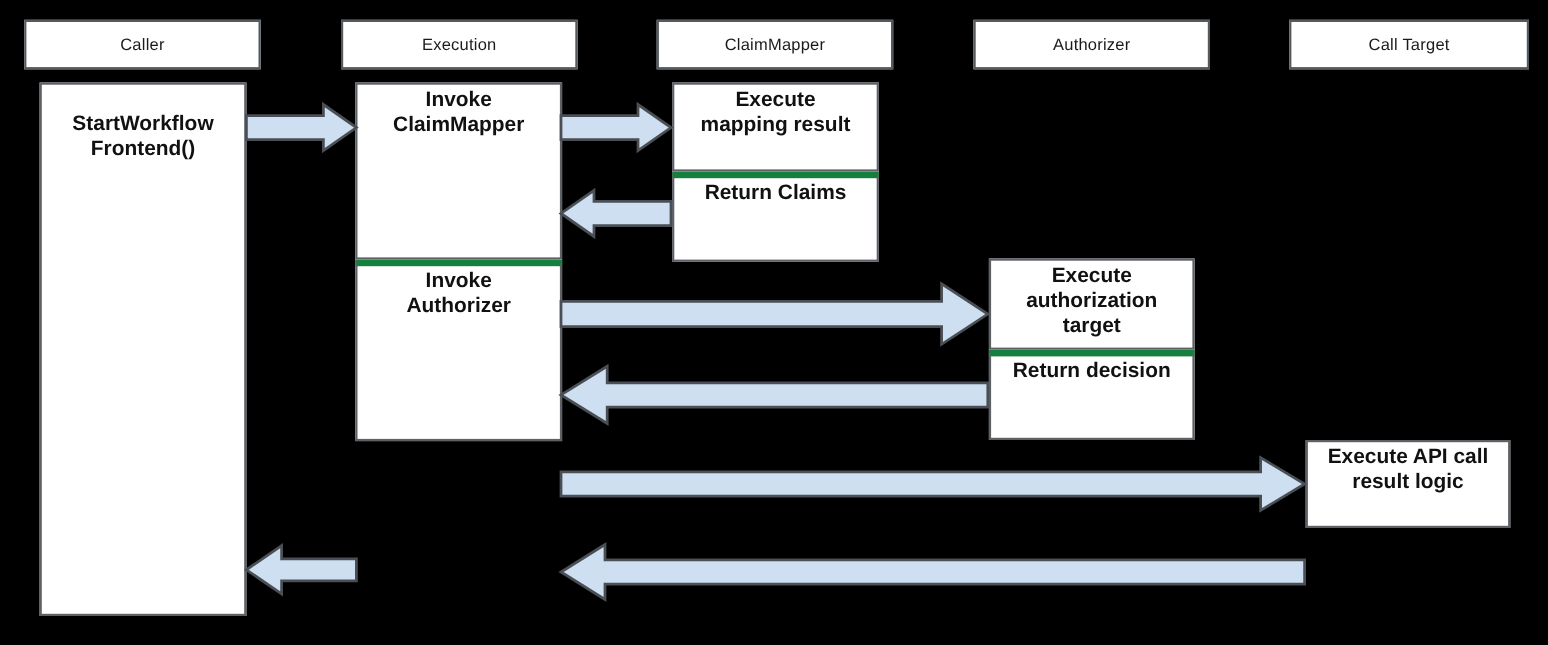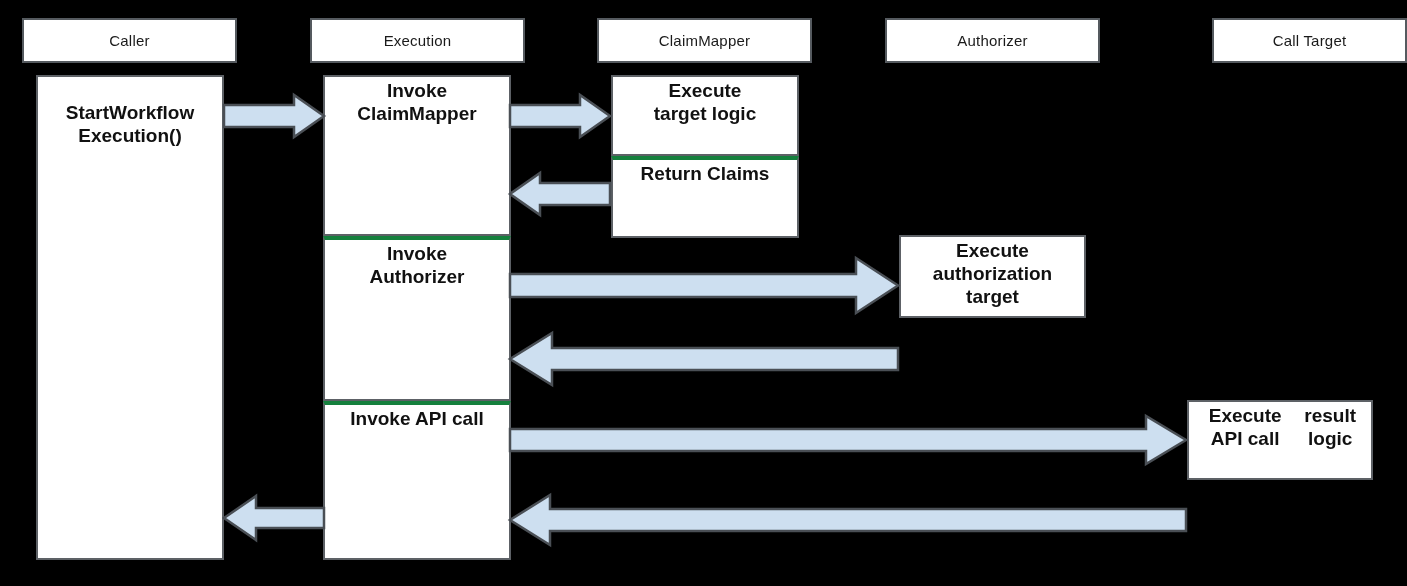--- a/index.html
+++ b/index.html
@@ -38,21 +38,21 @@
     display: flex;
     align-items: flex-start;
     justify-content: center;
     text-align: center;
     color: #111111;
     font-size: 19px;
     font-weight: bold;
     line-height: 1.22;
     padding: 2px 6px;
   }
-  .life-box.thin-top { border-top: 4px solid #15803d; }
+  .life-box.thin-top { border-top: 6px solid #15803d; }
 
   
   .arrow {
     position: absolute;
   }
   .arrow svg { display: block; overflow: visible; }
 </style>
 </head>
 <body>
 
@@ -67,73 +67,71 @@
   </div>
 
   <div class="header-box" style="left:597px; top:18px; width:215px; height:45px;">
     <span>ClaimMapper</span>
   </div>
 
   <div class="header-box" style="left:885px; top:18px; width:215px; height:45px;">
     <span>Authorizer</span>
   </div>
 
-  <div class="header-box" style="left:1172px; top:18px; width:195px; height:45px;margin-left:40px;">
+  <div class="header-box" style="left:1172px; top:18px; width:218px; height:45px;">
     <span>Call Target</span>
   </div>
 
   <div class="life-box" style="left:36px; top:75px; width:188px; height:485px; align-items:flex-start; padding-top:24px;">
     <div style="display:flex; flex-direction:column; ">
       <span>StartWorkflow</span>
-      <span>Execution()</span>
+      <span>Frontend()</span>
     </div>
   </div>
 
   <div class="life-box" style="left:323px; top:75px; width:188px; height:161px;">
     <div style="display:flex; flex-direction:column; align-items:center;">
       <span>Invoke</span>
       <span>ClaimMapper</span>
     </div>
   </div>
 
   <div class="life-box thin-top" style="left:323px; top:236px; width:188px; height:165px;">
     <div style="display:flex; flex-direction:column; align-items:center;">
       <span>Invoke</span>
       <span>Authorizer</span>
     </div>
   </div>
 
-  <div class="life-box thin-top" style="left:323px; top:401px; width:188px; height:159px;">
-    <div style="display:flex; flex-direction:column; align-items:center;">
-      <span>Invoke API call</span>
-    </div>
-  </div>
 
   <div class="life-box" style="left:611px; top:75px; width:188px; height:81px;">
     <div style="display:flex; flex-direction:column; align-items:center;">
       <span>Execute</span>
-      <span>target logic</span>
+      <span>mapping result</span>
     </div>
   </div>
 
   <div class="life-box thin-top" style="left:611px; top:156px; width:188px; height:82px;">
     <span>Return Claims</span>
   </div>
 
   <div class="life-box" style="left:899px; top:235px; width:187px; height:83px;">
     <div style="display:flex; flex-direction:column; align-items:center;">
       <span>Execute</span>
       <span>authorization</span>
       <span>target</span>
     </div>
   </div>
 
+  <div class="life-box thin-top" style="left:899px; top:318px; width:187px; height:82px;">
+    <span>Return decision</span>
+  </div>
 
   <div class="life-box" style="left:1187px; top:400px; width:186px; height:80px;">
-    <div style="display:flex; flex-direction:row; align-items:center;">
+    <div style="display:flex; flex-direction:column; align-items:center;">
       <span>Execute API call</span>
       <span>result logic</span>
     </div>
   </div>
 
 
   <div class="arrow" style="left:224px; top:95px; width:101px; height:42px;">
     <svg width="101" height="42" viewBox="0 0 101 42">
       <polygon points="0,10 70,10 70,0 100,21 70,42 70,32 0,32" fill="#cddff0" stroke="#4a4f55" stroke-width="2.5" stroke-linejoin="miter"></polygon>
     </svg>

